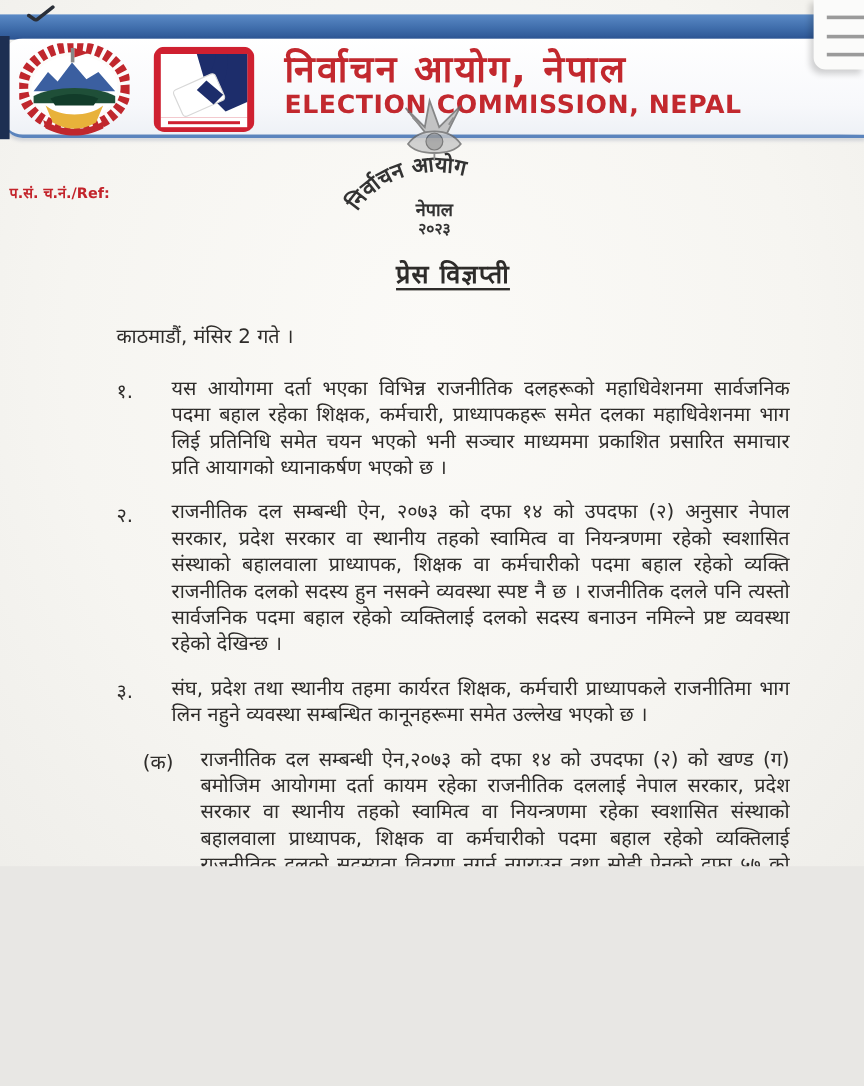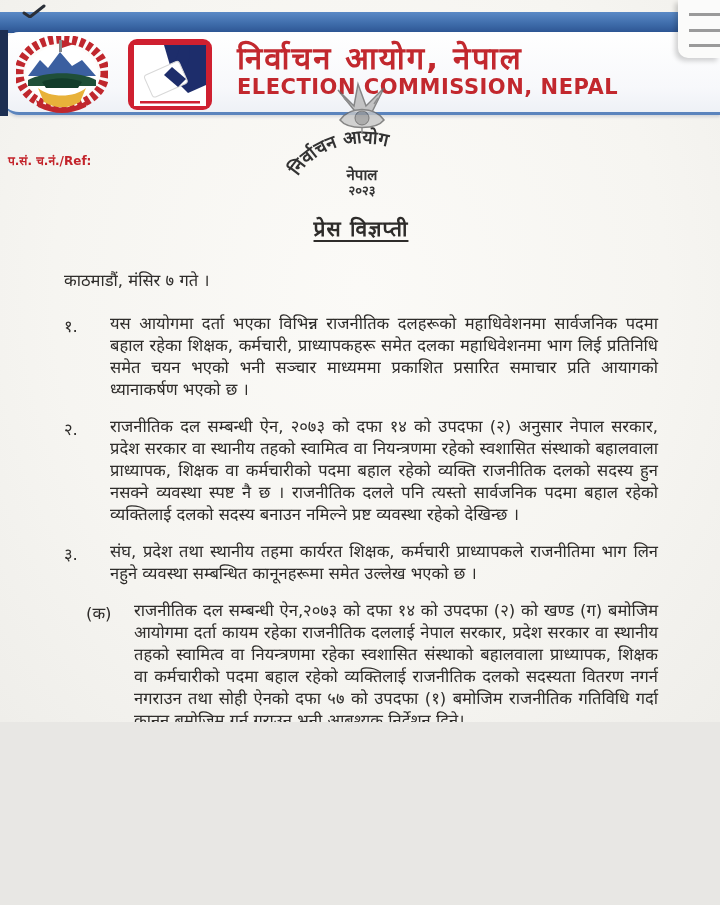--- a/index.html
+++ b/index.html
@@ -58,21 +58,21 @@
   }
   .corner-overlay .cline {
     position:absolute; left:11px; right:-2px; height:3px; background:#9a9a9a;
   }
   .cline.l1{ top:13px; } .cline.l2{ top:29px; } .cline.l3{ top:44px; }
 
   
   .stamp { position:absolute; top:76px; left:280px; width:164px; height:122px; z-index:4; }
 
   
-  .doc-body { position:absolute; top:208px; left:0; width:720px; padding:0 62px 0 64px; }
+  .doc-body { position:absolute; top:208px; left:0; width:720px; padding:0 62px 0 97px; }
   .doc-title {
     text-align:center; font-size:21px; font-weight:bold;
     margin-top:6px; letter-spacing:1px;
   }
   .doc-title span { text-decoration:underline; text-underline-offset:4px; }
   .dateline { margin-top:26px; font-size:16.5px; }
 
   .items { margin-top:22px; }
   .item { display:flex; margin-bottom:15px; }
   .item-num {
@@ -161,21 +161,21 @@
       <div class="cline l1"></div>
       <div class="cline l2"></div>
       <div class="cline l3"></div>
     </div>
   </div>
 
   <div class="doc-body">
     <div class="doc-title">
       <span>प्रेस विज्ञप्ती</span>
     </div>
-    <div class="dateline">काठमाडौं, मंसिर ७ गते ।</div>
+    <div class="dateline">काठमाडौं, मंसिर 2 गते ।</div>
 
     <div class="items">
       <div class="item">
         <div class="item-num">१.</div>
         <div class="item-text">यस आयोगमा दर्ता भएका विभिन्न राजनीतिक दलहरूको महाधिवेशनमा सार्वजनिक पदमा बहाल रहेका शिक्षक, कर्मचारी, प्राध्यापकहरू समेत दलका महाधिवेशनमा भाग लिई प्रतिनिधि समेत चयन भएको भनी सञ्चार माध्यममा प्रकाशित प्रसारित समाचार प्रति आयागको ध्यानाकर्षण भएको छ ।</div>
       </div>
 
       <div class="item">
         <div class="item-num">२.</div>
         <div class="item-text">राजनीतिक दल सम्बन्धी ऐन, २०७३ को दफा १४ को उपदफा (२) अनुसार नेपाल सरकार, प्रदेश सरकार वा स्थानीय तहको स्वामित्व वा नियन्त्रणमा रहेको स्वशासित संस्थाको बहालवाला प्राध्यापक, शिक्षक वा कर्मचारीको पदमा बहाल रहेको व्यक्ति राजनीतिक दलको सदस्य हुन नसक्ने व्यवस्था स्पष्ट नै छ । राजनीतिक दलले पनि त्यस्तो सार्वजनिक पदमा बहाल रहेको व्यक्तिलाई दलको सदस्य बनाउन नमिल्ने प्रष्ट व्यवस्था रहेको देखिन्छ ।</div>

